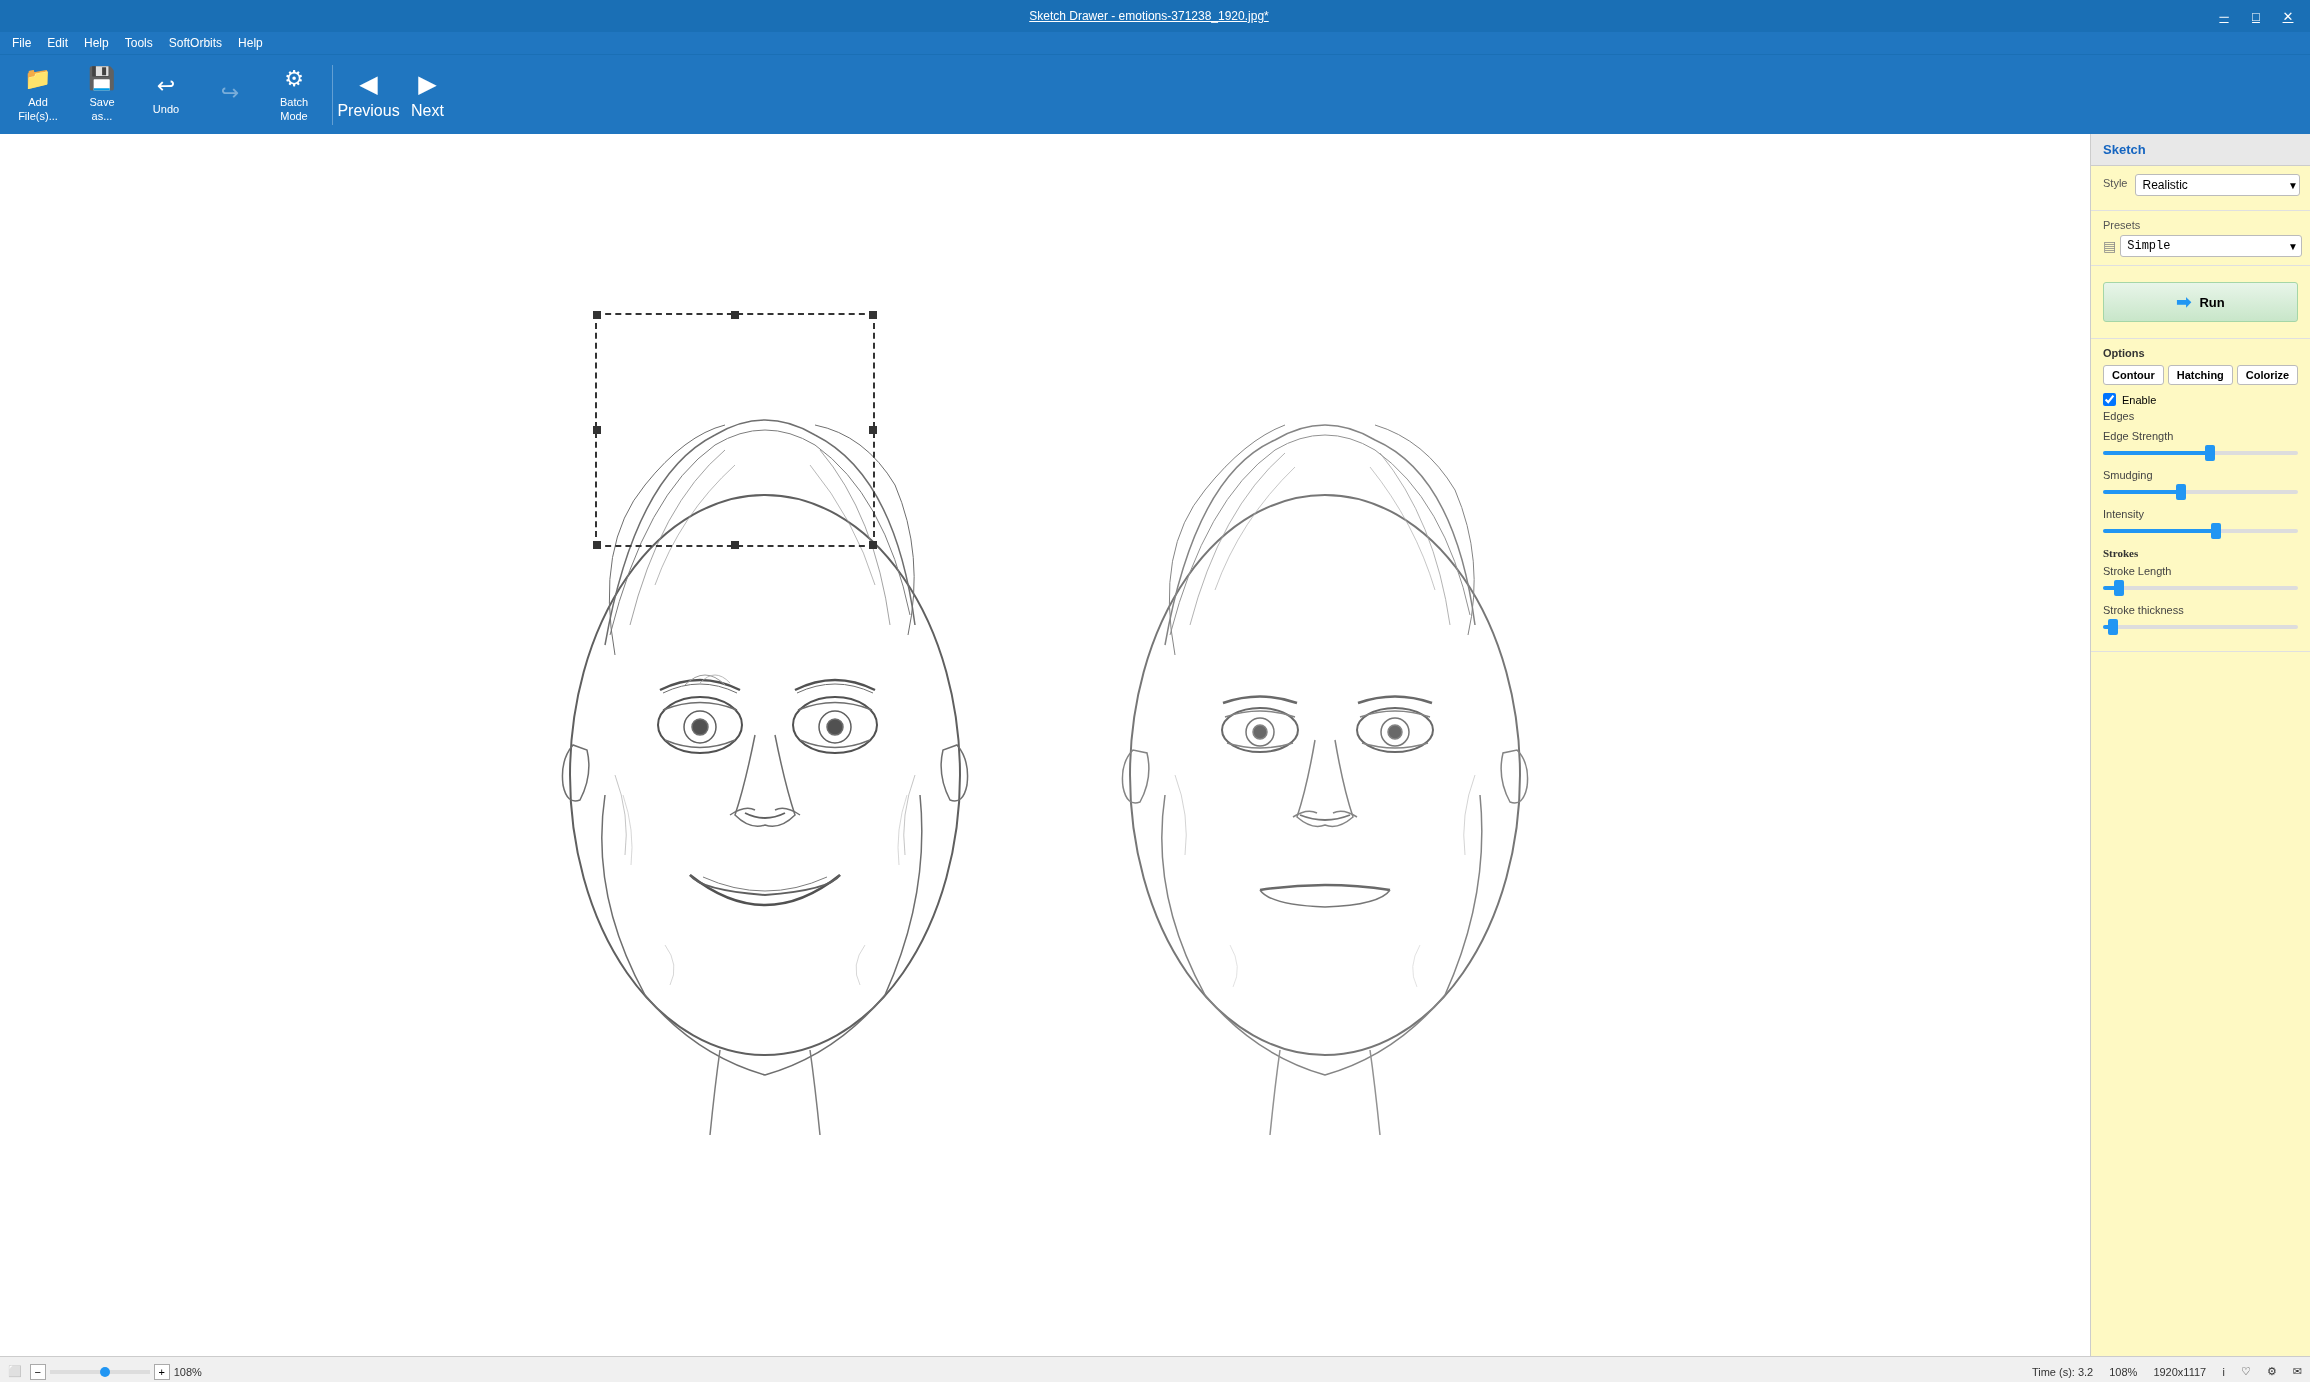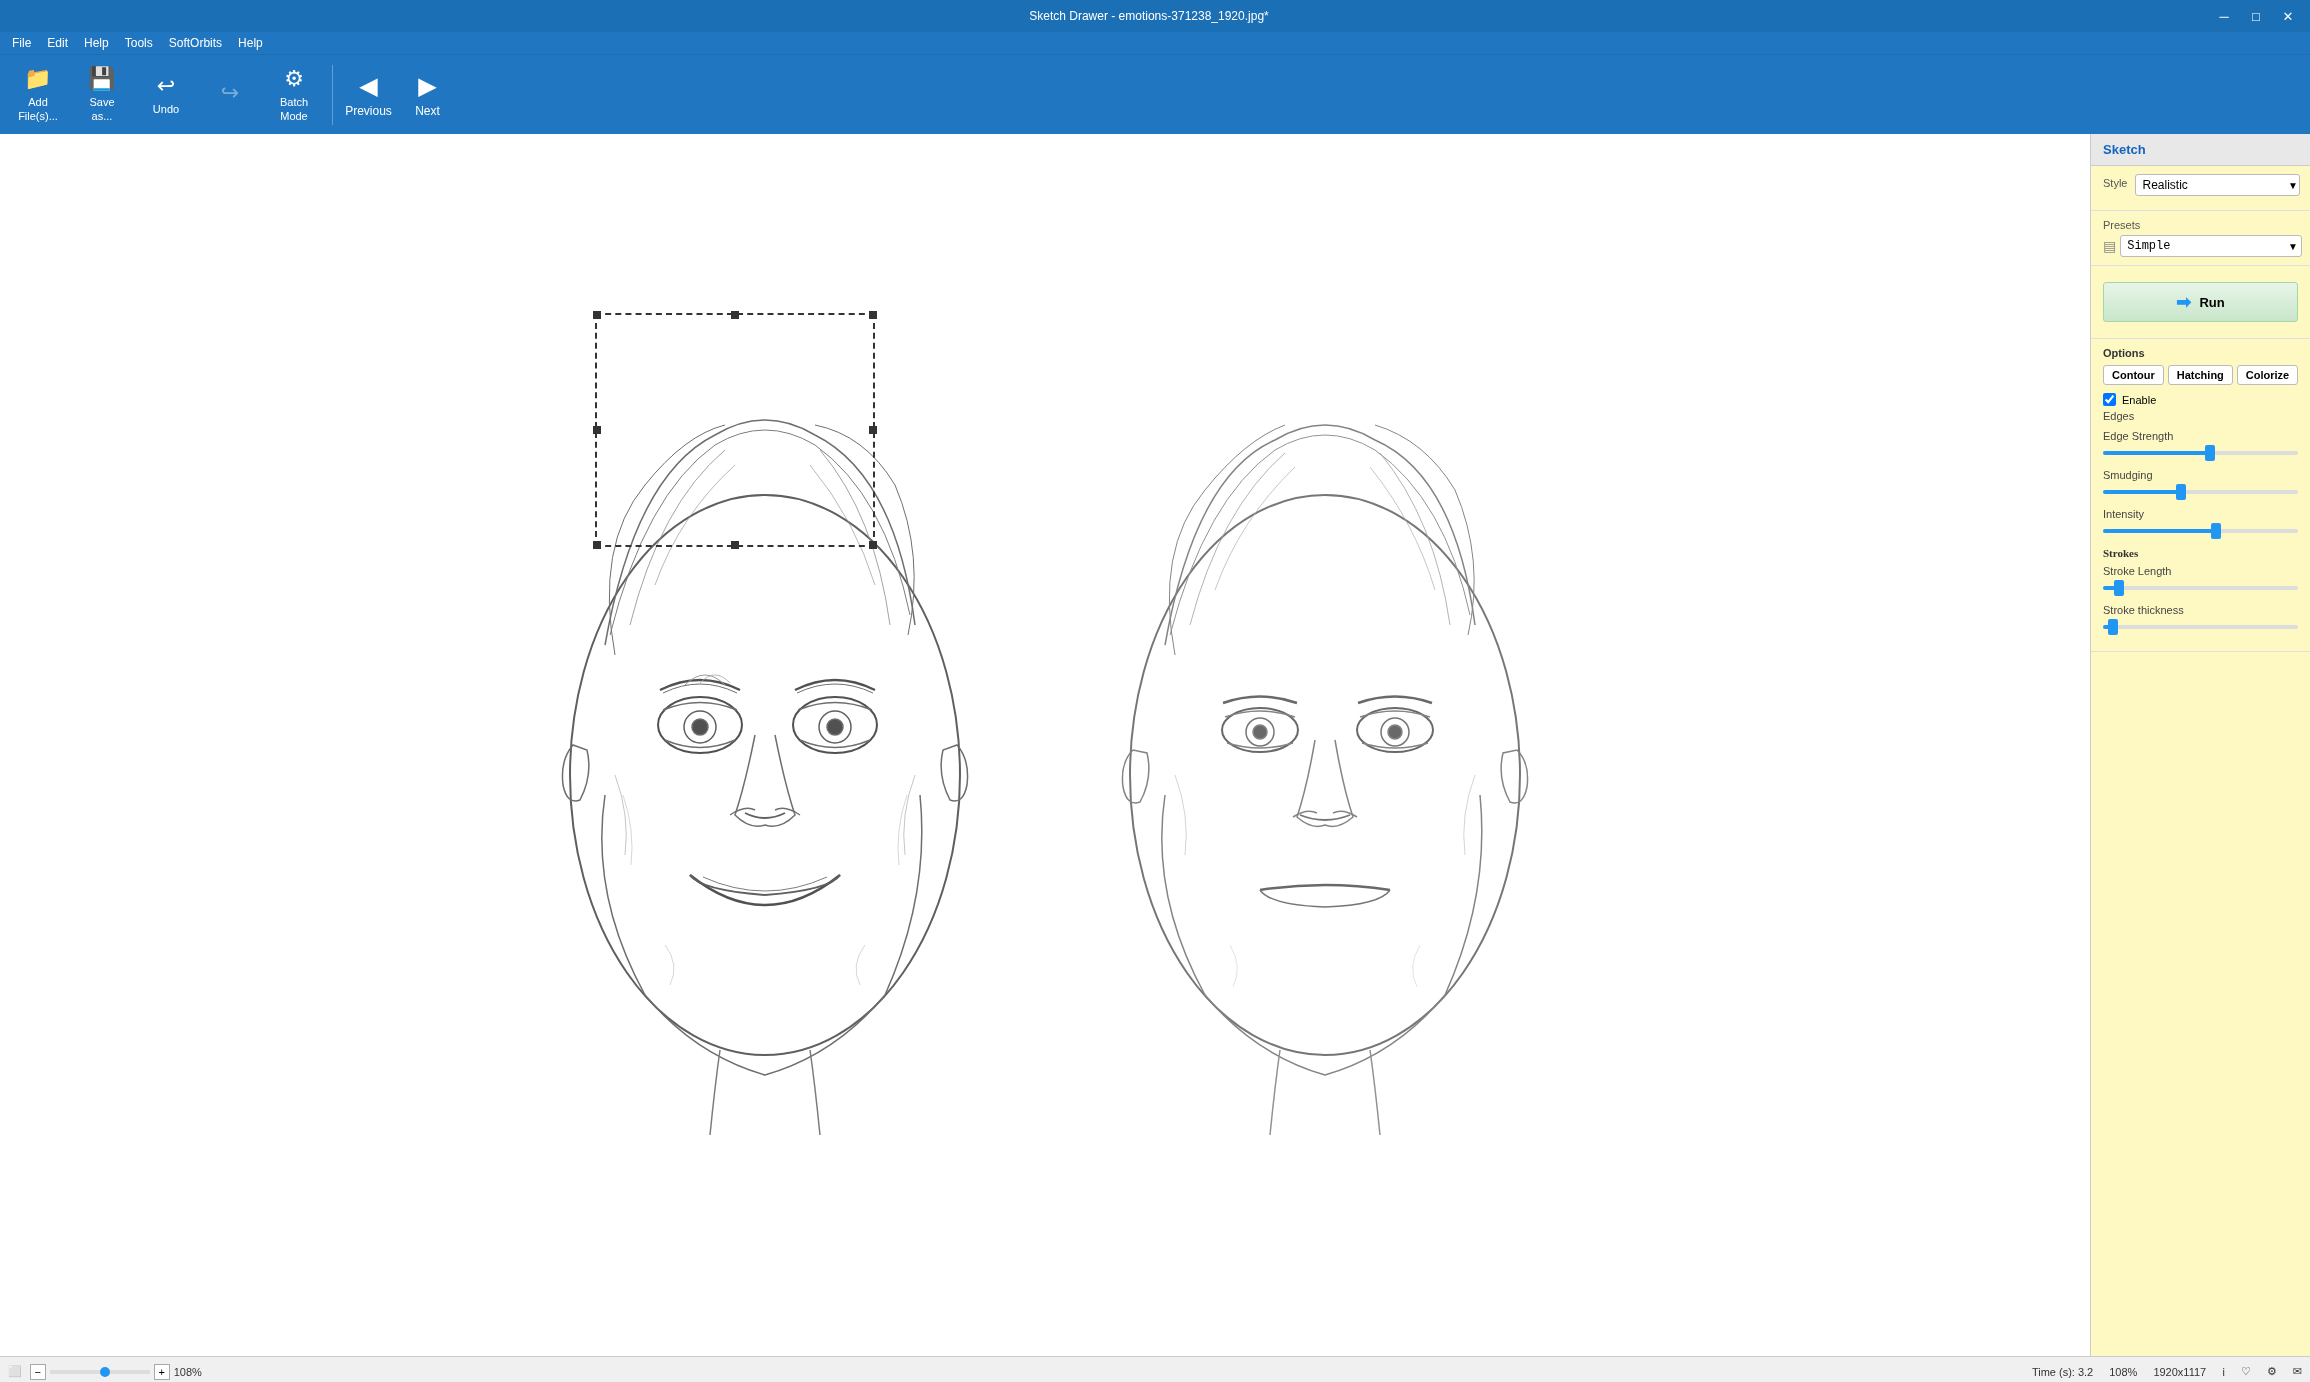--- a/index.html
+++ b/index.html
@@ -8,20 +8,21 @@
     
     #title-bar {
       width: 100%;
       height: 28px;
       background: #1a6fb5;
       display: flex;
       align-items: center;
       justify-content: center;
       padding: 16px 8px;
       color: white;
+      text-decoration: underline;
     }
     #title-bar .title-text { font-size: 12px; flex: 1; text-align: center; }
     #title-bar .window-controls { display: flex; gap: 4px; }
     #title-bar .win-btn {
       width: 28px; height: 20px;
       background: transparent;
       border: none;
       color: white;
       cursor: pointer;
       font-size: 13px;
@@ -81,21 +82,21 @@
       align-items: center;
       justify-content: center;
       width: 55px;
       height: 70px;
       color: white;
       cursor: pointer;
       border-radius: 4px;
       gap: 4px;
     }
     .nav-btn .icon { font-size: 24px; }
-    .nav-btn .label { font-size: 12px; }
+    .nav-btn .label { font-size: 16px; }
 
     
     #main-layout {
       display: flex;
       width: 100%;
       height: calc(1382px - 130px - 30px);
       background: #d0d0d0;
     }
 
     

